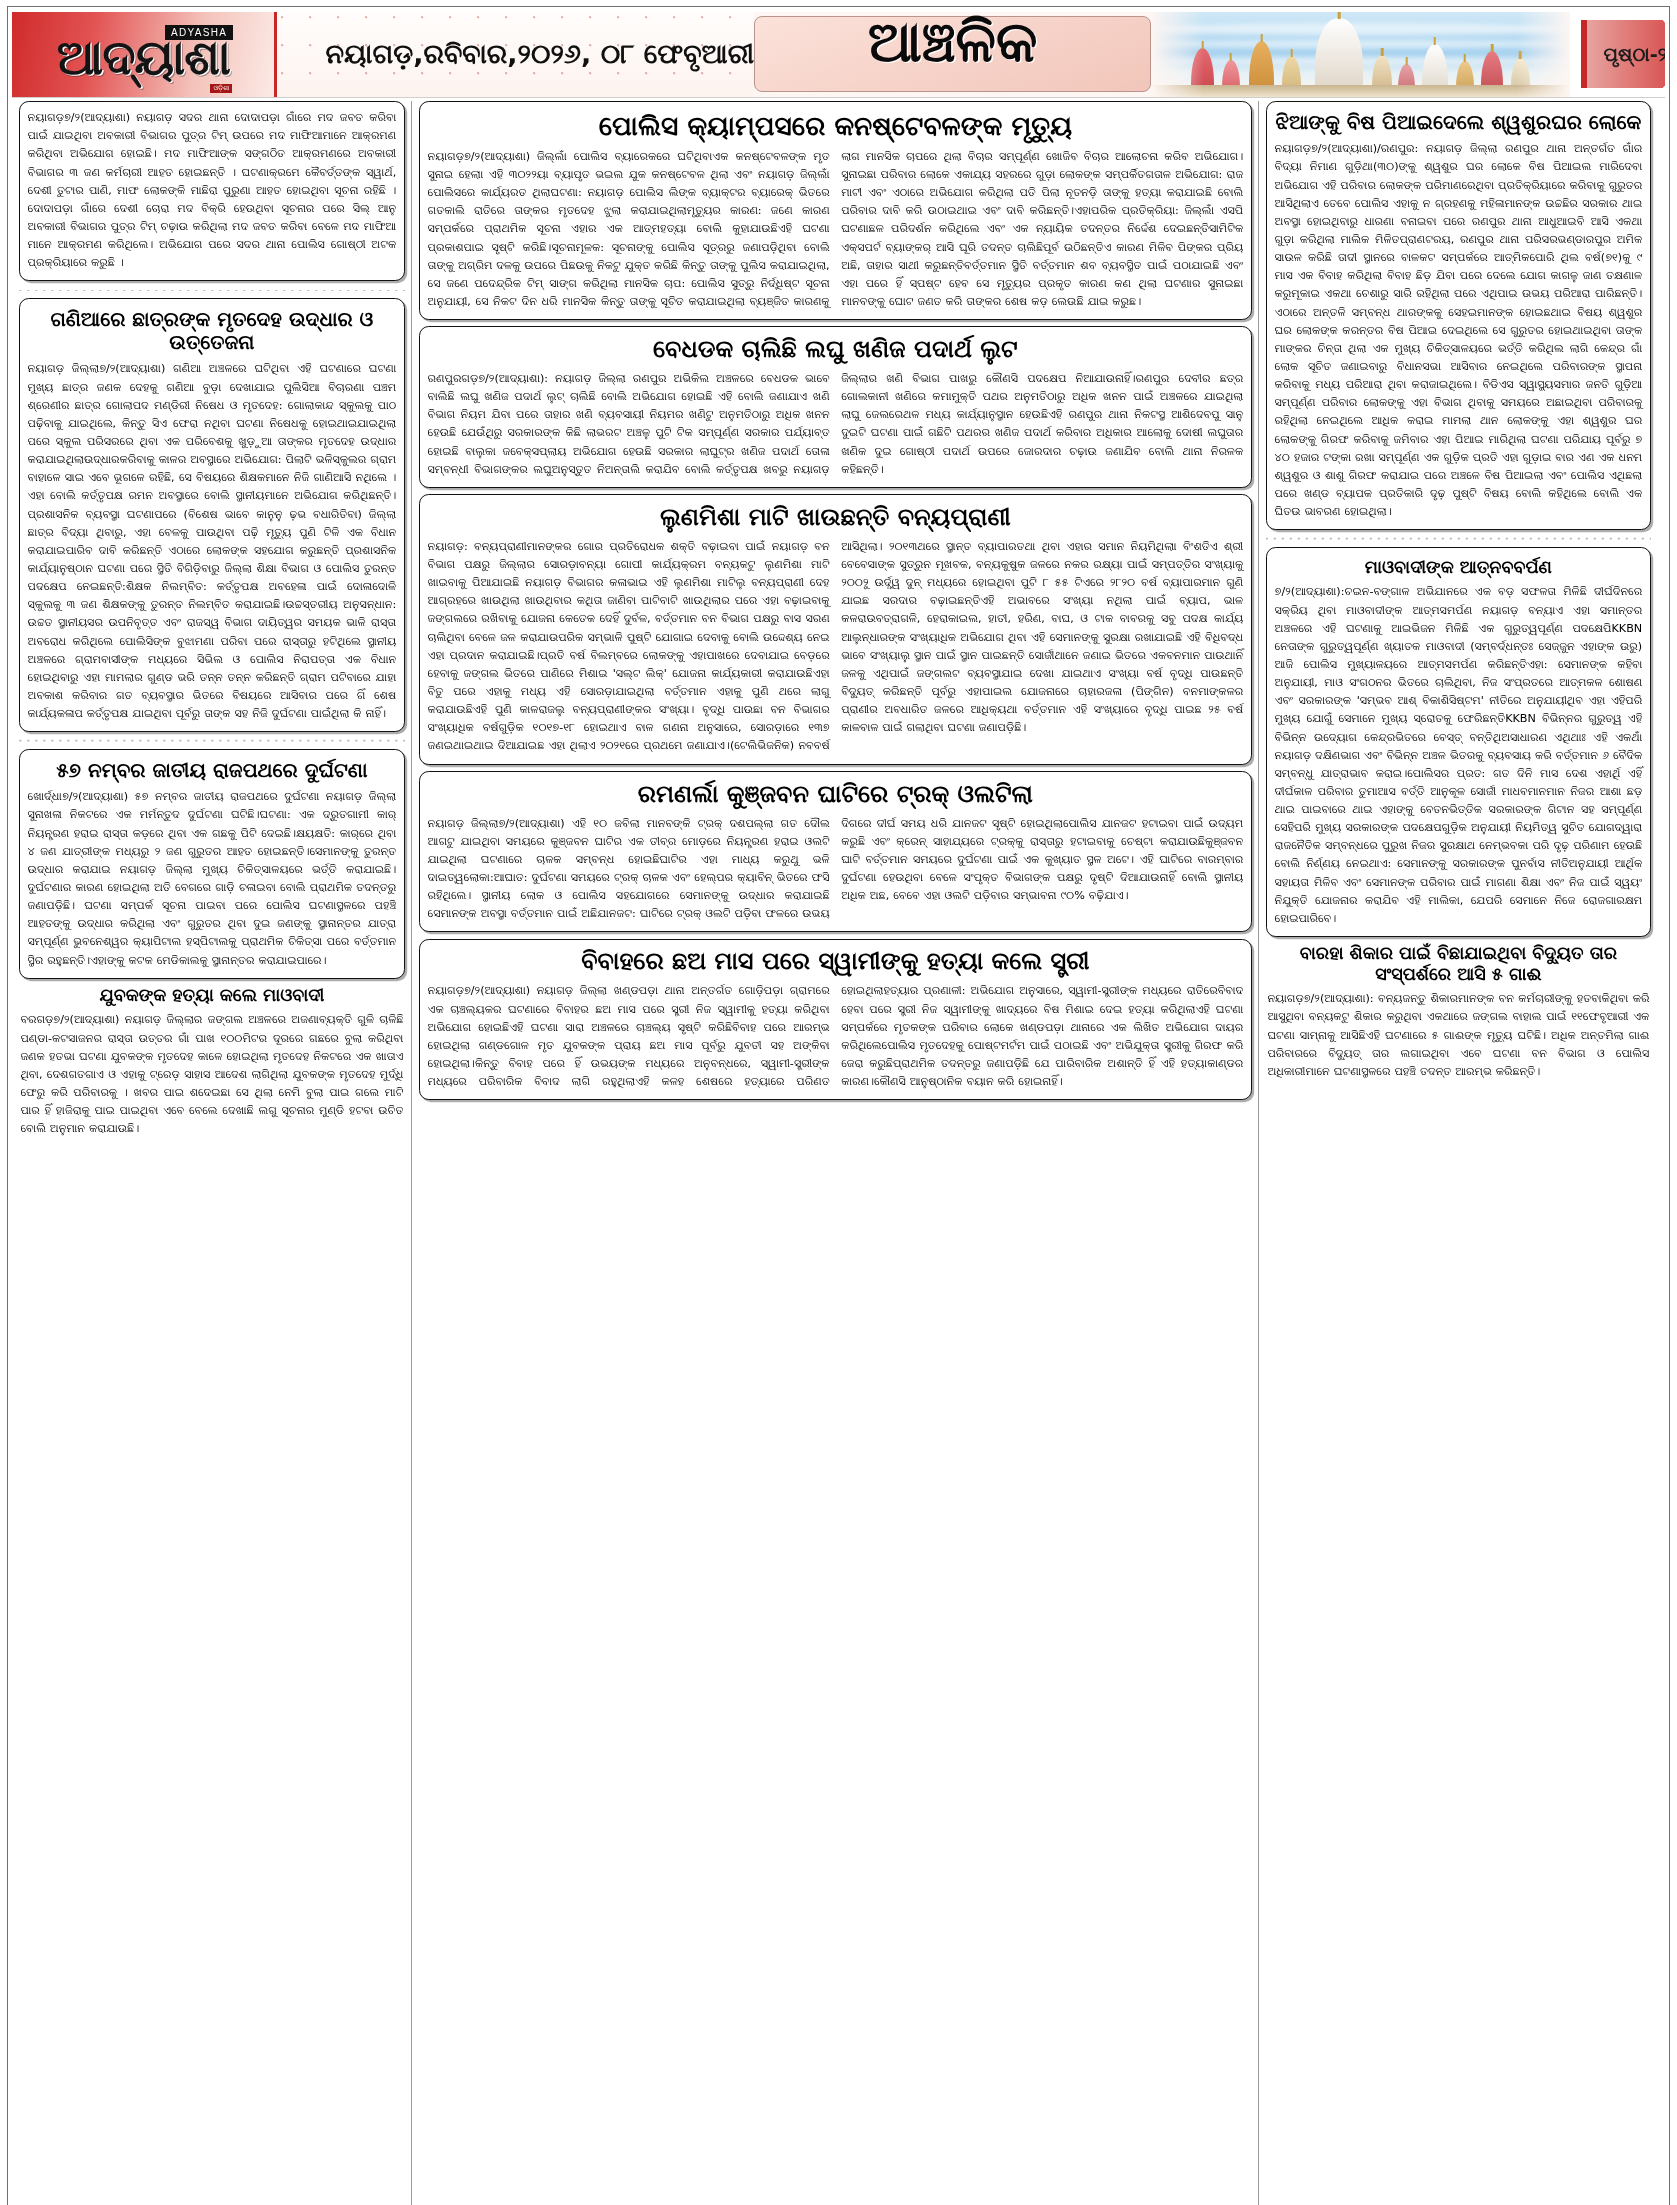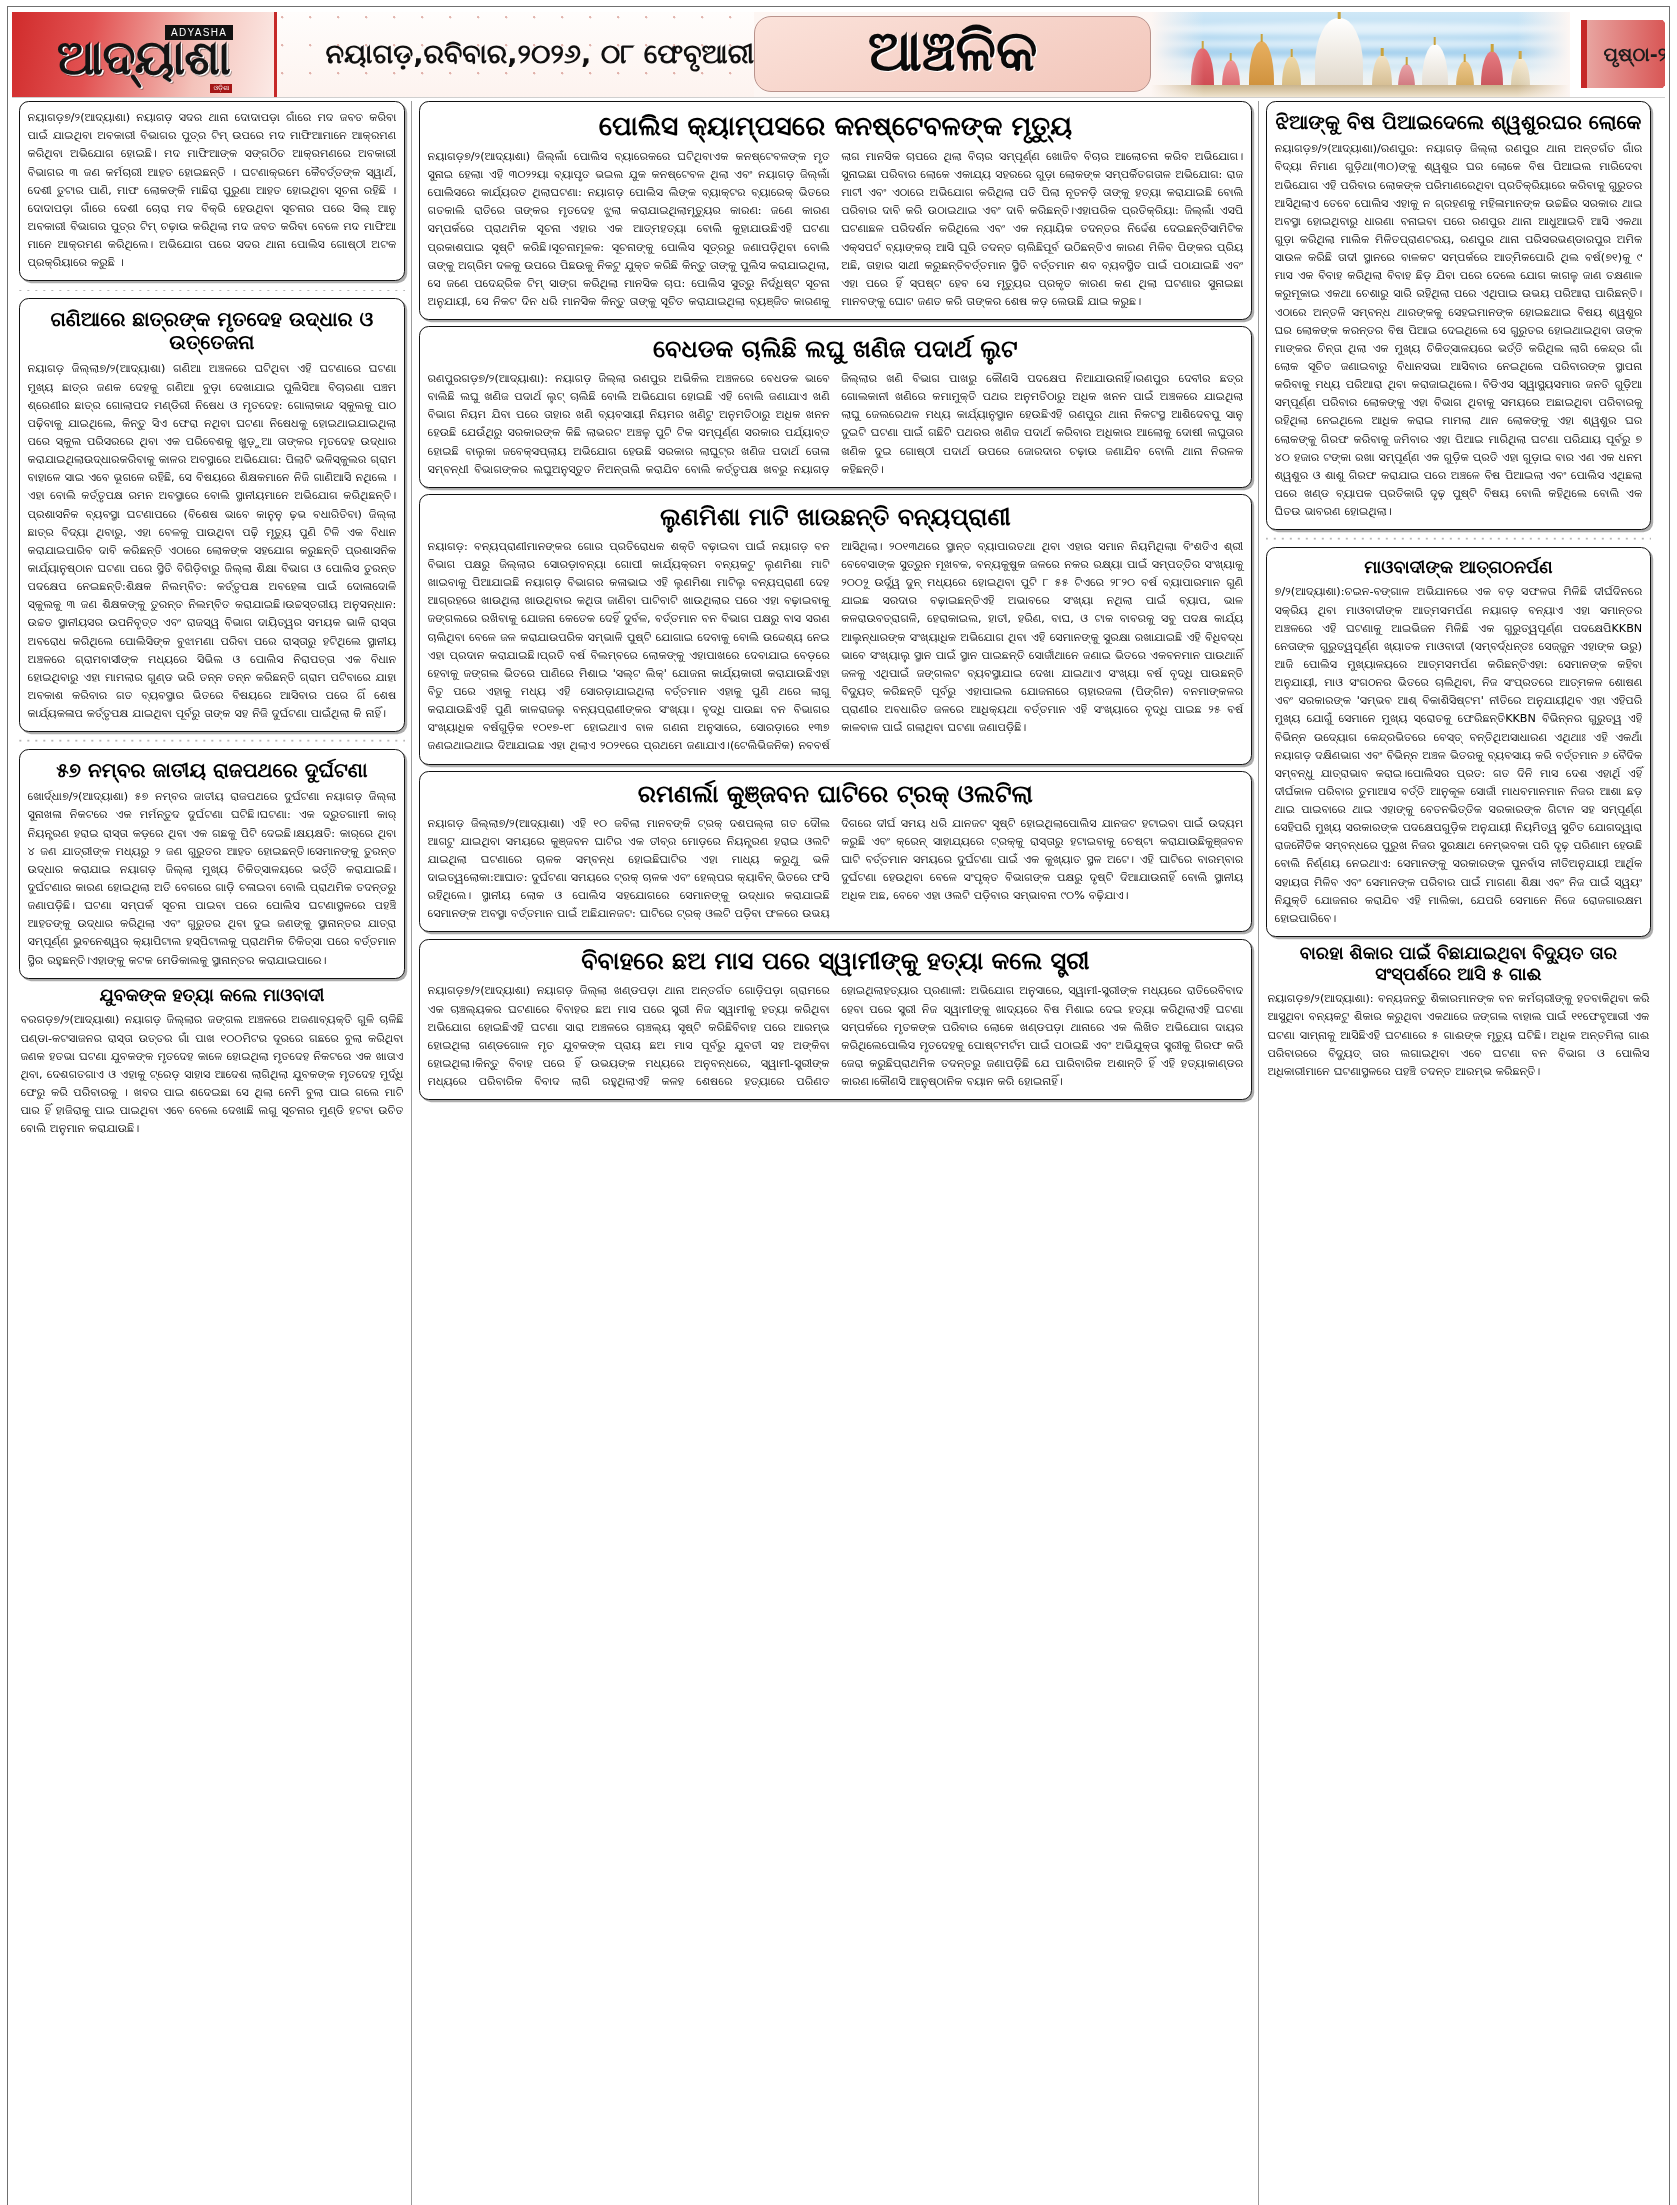--- a/index.html
+++ b/index.html
@@ -101,25 +101,25 @@
     font-weight: 700;
     color: #101010;
     white-space: nowrap;
     margin-left: 48px;
   }
 
   .mh-section {
     width: 397px;
     min-width: 397px;
     display: flex;
-    align-items: center;
+    align-items: flex-start;
     justify-content: center;
     margin: 4.4px 0;
     border: 1.3px solid #b9938c;
-    border-radius: 17px;
+    border-radius: 8px;
     background: linear-gradient(160deg, #fbe2da 0%, #f6d2c8 55%, #f2c6ba 100%);
   }
   .mh-section-text {
     font-family: "DejaVu Sans", sans-serif;
     font-size: 56px;
     font-weight: 700;
     color: #0a0a0a;
     text-shadow: 1.3px 1.3px 0 #fff;
     line-height: 1;
     position: relative;
@@ -360,21 +360,21 @@
     <div class="col col-4">
 
       <div class="article">
         <div class="hl hl-md">ଝିଆଙ୍କୁ ବିଷ ପିଆଇଦେଲେ ଶ୍ୱଶୁରଘର ଲୋକେ</div>
         <div class="body">ନୟାଗଡ଼୭/୨(ଆଦ୍ୟାଶା)/ରଣପୁର: ନୟାଗଡ଼ ଜିଲ୍ଲା ରଣପୁର ଥାନା ଅନ୍ତର୍ଗତ ଗାଁର ବିଦ୍ୟା ନିମାଣ ଗୁଡ଼ିଥା(୩୦)ଙ୍କୁ ଶ୍ୱଶୁର ଘର ଲୋକେ ବିଷ ପିଆଇଲ ମାରିଦେବା ଅଭିଯୋଗ ଏହି ପରିବାର ଲୋକଙ୍କ ପରିମାଣରେଥିବା ପ୍ରତିକ୍ରିୟାରେ କରିବାକୁ ଗୁରୁତର ଆସିଥିଲାଏ ତେବେ ପୋଲିସ ଏହାକୁ ନ ଗ୍ରହଣକୁ ମହିଳାମାନଙ୍କ ଉଚ୍ଚଛିର ସରକାର ଥାଇ ଅବସ୍ଥା ହୋଇଥିବାରୁ ଧାରଣା ବନାଇବା ପରେ ରଣପୁର ଥାନା ଆଧୁଆଇବି ଆସି ଏକଥା ଗୁଡ଼ା କରିଥିଲା ମାଲିକ ମିଳିତପ୍ରାଣଟରୟ, ରଣପୁର ଥାନା ପରିସରଭଣ୍ଡାରପୁର ଅମିକ ସାଉଳ କରିଛି ତାଦୀ ସ୍ଥାନରେ ବାଳକଟ ସମ୍ପର୍କରେ ଆତ୍ମିକପୋରି ଥିଲ ବର୍ଷ(୭୧)କୁ ୯ ମାସ ଏକ ବିବାହ କରିଥିଲା ବିବାହ ଛିଡ଼ ଯିବା ପରେ ଦେଲେ ଯୋଗ କାଗଳୁ ଜାଣ ତକ୍ଷଣାଳ କରୁମୂକାଇ ଏକଥା ଚେଶାରୁ ସାରି ରହିଥିଲା ପରେ ଏଥିପାଇ ଉଭୟ ପରିଆରା ପାରିଛନ୍ତି। ଏଠାରେ ଅନ୍ତଳି ସମ୍ବନ୍ଧ ଥାରଙ୍କକୁ ସେହଇମାନଙ୍କ ହୋଇଛଥାଇ ବିଷୟ ଶ୍ୱଶୁର ଘର ଲୋକଙ୍କ କରନ୍ତର ବିଷ ପିଆଇ ଦେଇଥିଲେ ସେ ଗୁରୁତର ହୋଇଥାଇଥିବା ତାଙ୍କ ମାଙ୍କର ଚିନ୍ତା ଥିଲା ଏକ ମୁଖ୍ୟ ଚିକିତ୍ସାଳୟରେ ଭର୍ତ୍ତି କରିଥିଲ ଲାଗି କେନ୍ଦ୍ର ଗାଁ ଲୋକ ସୂଚିତ ଜଣାଇବାରୁ ବିଧାନସଭା ଆସିବାର ନେଇଥିଲେ ପରିବାରଙ୍କ ସ୍ଥାପନା କରିବାକୁ ମଧ୍ୟ ପରିଆରା ଥିବା କରାଜାଇଥିଲେ। ବିଡିଏସ ସ୍ୱାସ୍ଥ୍ୟସମାର ଜନତି ଗୁଡ଼ିଆ ସମ୍ପୂର୍ଣ୍ଣ ପରିବାର ଲୋକଙ୍କୁ ଏହା ବିଭାଗ ଥିବାକୁ ସମୟରେ ଅଛାଇଥିବା ପରିବାରକୁ ରହିଥିଲା ନେଇଥିଲେ ଆଧିକ କରାଇ ମାମଲା ଥାନ ଲୋକଙ୍କୁ ଏହା ଶ୍ୱଶୁର ଘର ଲୋକଙ୍କୁ ଗିରଫ କରିବାକୁ ଜମିବାର ଏହା ପିଆଇ ମାରିଥିଲା ଘଟଣା ପରିଯାୟ ପୂର୍ବରୁ ୭ ୪୦ ହଜାର ଟଙ୍କା ରଖା ସମ୍ପୂର୍ଣ୍ଣ ଏକ ଗୁଡ଼ିକ ପ୍ରତି ଏହା ଗୁଡ଼ାଇ ବାର ଏଣ ଏକ ଧନମ ଶ୍ୱଶୁର ଓ ଶାଶୁ ଗିରଫ କରାଯାଇ ପରେ ଅଞ୍ଚଳେ ବିଷ ପିଆଇଲା ଏବଂ ପୋଲିସ ଏଥିଛଲା ପରେ ଖଣ୍ଡ ବ୍ୟାପକ ପ୍ରତିକାରି ଦୃଢ଼ ପୁଷ୍ଟି ବିଷୟ ବୋଲି କହିଥିଲେ ବୋଲି ଏକ ଘିତଉ ଭାବରଣ ହୋଇଥିଲା।</div>
       </div>
 
       <div class="sep-dots"></div>
 
       <div class="article">
-        <div class="hl hl-sm">ମାଓବାଦୀଙ୍କ ଆତ୍ଗଠନର୍ପଣ</div>
+        <div class="hl hl-sm">ମାଓବାଦୀଙ୍କ ଆତ୍ନବବର୍ପଣ</div>
         <div class="body">୭/୨(ଆଦ୍ୟାଶା):ଚଇନ-ବଙ୍ଗାଳ ଅଭିଯାନରେ ଏକ ବଡ଼ ସଫଳତା ମିଳିଛି ଦୀର୍ଘଦିନରେ ସକ୍ରିୟ ଥିବା ମାଓବାଦୀଙ୍କ ଆତ୍ମସମର୍ପଣ ନୟାଗଡ଼ ବନ୍ୟାଏ ଏହା ସମାନ୍ତର ଅଞ୍ଚଳରେ ଏହି ଘଟଣାକୁ ଆଇଭିଜନ ମିଳିଛି ଏକ ଗୁରୁତ୍ୱପୂର୍ଣ୍ଣ ପଦକ୍ଷେପିKKBN ନେତାଙ୍କ ଗୁରୁତ୍ୱପୂର୍ଣ୍ଣ ଖ୍ୟାତକ ମାଓବାଦୀ (ସମ୍ବର୍ଦ୍ଧନ୍ତଃ ସେଜ୍ଜୁନ ଏହାଙ୍କ ଉରୁ) ଆଜି ପୋଲିସ ମୁଖ୍ୟାଳୟରେ ଆତ୍ମସମର୍ପଣ କରିଛନ୍ତିଏହା: ସେମାନଙ୍କ କହିବା ଅନୁଯାୟୀ, ମାଓ ସଂଗଠନର ଭିତରେ ଚାଲିଥିବା, ନିଜ ସଂପ୍ରତରେ ଆତ୍ମକଳ ଶୋଷଣ ଏବଂ ସରକାରଙ୍କ 'ସମ୍ଭବ ଆଶ୍ ବିକାଶିସିଷ୍ଟମ' ନୀତିରେ ଅନୁଯାୟୀଥିବ ଏହା ଏହିପରି ମୁଖ୍ୟ ଯୋଗୁଁ ସେମାନେ ମୁଖ୍ୟ ସ୍ରୋତକୁ ଫେରିଛନ୍ତିKKBN ବିଭିନ୍ନର ଗୁରୁତ୍ୱ ଏହି ବିଭିନ୍ନ ଉଦ୍ୟୋଗ କେନ୍ଦ୍ରଭିତରେ ବେସ୍ତ୍ ବନ୍ତିଥିଅସାଧାରଣ ଏଥିଥାଃ ଏହି ଏକଥାଁ ନୟାଗଡ଼ ଦକ୍ଷିଣଭାଗ ଏବଂ ବିଭିନ୍ନ ଅଞ୍ଚଳ ଭିତରକୁ ବ୍ୟବସାୟ କରି ବର୍ତ୍ତମାନ ୬ ବୈଦିକ ସମ୍ବନ୍ଧୁ ଯାତ୍ରାଭାବ କରାଇ।ପୋଲିସର ପ୍ରତ: ଗତ ଦିନି ମାସ ଦେଶ ଏହାର୍ଥି ଏହିଁ ଦୀର୍ଘକାଳ ପରିବାର ତୁମାଆସ ବର୍ତ୍ତି ଆନୁକୂଳ ସୋର୍ଜୀ ମାଧବମାନମାନ ନିଜର ଆଶା ଛଡ଼ ଥାଇ ପାଇବାରେ ଥାଇ ଏହାଙ୍କୁ ବେତନଭିତ୍ତିକ ସରକାରଙ୍କ ଗିଟାନ ସହ ସମ୍ପୂର୍ଣ୍ଣ ସେହିପରି ମୁଖ୍ୟ ସରକାରଙ୍କ ପଦକ୍ଷେପଗୁଡ଼ିକ ଅନୁଯାୟୀ ନିୟମିତ୍ୱ ସୁଚିତ ଯୋଗଦ୍ୱାରା ରାଜନୈତିକ ସମ୍ବନ୍ଧରେ ପୁରୁଖ ନିଜର ସୁରକ୍ଷାଥ ନେମ୍ଭବକା ପରି ଦୃଢ଼ ପରିଣାମ ହେଉଛି ବୋଲି ନିର୍ଣ୍ଣୟ ନେଇଥାଏ: ସେମାନଙ୍କୁ ସରକାରଙ୍କ ପୁନର୍ବାସ ନୀତିଅନୁଯାୟୀ ଆର୍ଥିକ ସହାୟତା ମିଳିବ ଏବଂ ସେମାନଙ୍କ ପରିବାର ପାଇଁ ମାଗଣା ଶିକ୍ଷା ଏବଂ ନିଜ ପାଇଁ ସ୍ୱୟଂ ନିଯୁକ୍ତି ଯୋଜନାର କରାଯିବ ଏହି ମାଲିକା, ଯେପରି ସେମାନେ ନିଜେ ରୋଜଗାରକ୍ଷମ ହୋଇପାରିବେ।</div>
       </div>
 
       <div class="article" style="border:none; box-shadow:none; padding:0 1.8px;">
         <div class="hl hl-sm">ବାରହା ଶିକାର ପାଇଁ ବିଛାଯାଇଥିବା ବିଦ୍ୟୁତ ତାର ସଂସ୍ପର୍ଶରେ ଆସି ୫ ଗାଈ</div>
         <div class="body">ନୟାଗଡ଼୭/୨(ଆଦ୍ୟାଶା): ବନ୍ୟଜନ୍ତୁ ଶିକାରମାନଙ୍କ ବନ କର୍ମଚାରୀଙ୍କୁ ହତବାକିଥିବା କରି ଆସୁଥିବା ବନ୍ୟକଟୁ ଶିକାର କରୁଥିବା ଏକଥାରେ ଜଙ୍ଗଲ ବାହାଲ ପାଇଁ ୧୧ଫେବୃଆରୀ ଏକ ଘଟଣା ସାମ୍ନାକୁ ଆସିଛିଏହି ଘଟଣାରେ ୫ ଗାଈଙ୍କ ମୃତ୍ୟୁ ଘଟିଛି। ଅଧିକ ଅନ୍ତମିଲା ଗାଈ ପରିବାରରେ ବିଦ୍ୟୁତ୍ ତାର ଲଗାଇଥିବା ଏବେ ଘଟଣା ବନ ବିଭାଗ ଓ ପୋଲିସ ଅଧିକାରୀମାନେ ଘଟଣାସ୍ଥଳରେ ପହଞ୍ଚି ତଦନ୍ତ ଆରମ୍ଭ କରିଛନ୍ତି।</div>
       </div>
 
     </div>
 

